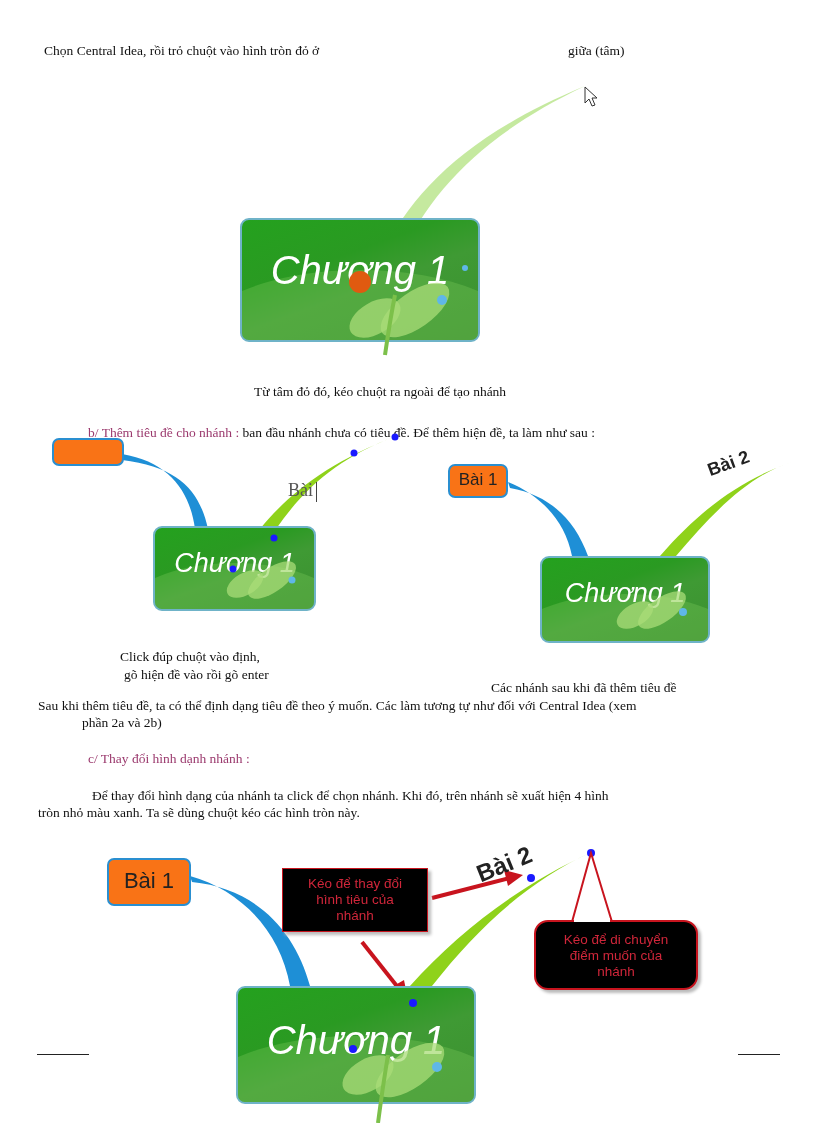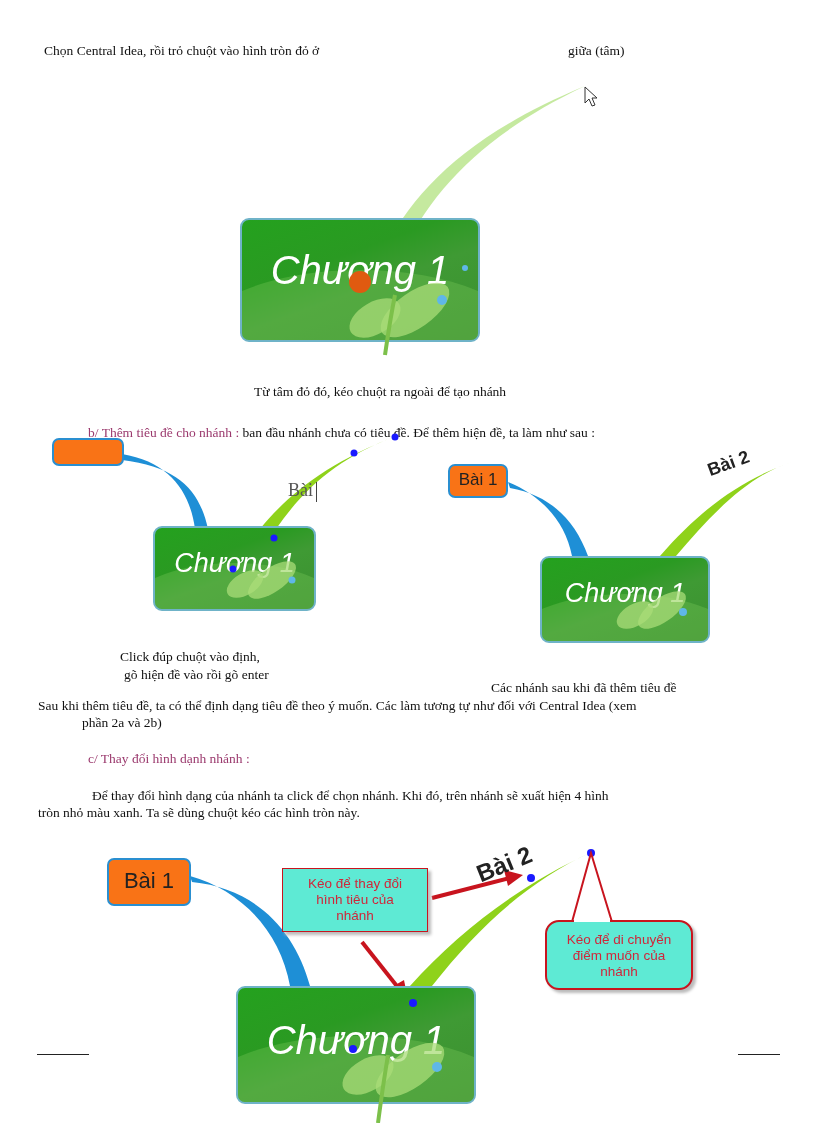--- a/index.html
+++ b/index.html
@@ -14,21 +14,21 @@
     background: linear-gradient(160deg, #24a11e 0%, #2a9a22 35%, #3f9a34 55%, #3c8f30 100%);
     overflow:hidden; box-sizing:border-box;font-style:italic; }
   .topic-label { position:absolute; left:0; right:0; text-align:center; color:#fff;
     font-family:"Liberation Sans","DejaVu Sans",sans-serif; }
   .swoosh { position:absolute; left:-20%; width:140%; border-radius:50%;
     background:rgba(120,200,90,0.35); }
   .sub-box { position:absolute; border:2.5px solid #2a8fd0; border-radius:7px; background:#f97316;
     font-family:Liberation Sans, sans-serif; color:#222; box-sizing:border-box;
     text-align:center; }
   .callout { position:absolute; font-family:"Liberation Sans","DejaVu Sans",sans-serif;
-    color:#d0263a; font-size:13.5px; text-align:center; line-height:16px; background:#5eead4; box-sizing:border-box; }
+    color:#d0263a; font-size:13.5px; text-align:center; line-height:16px; background:#000000; box-sizing:border-box; }
   .rule { position:absolute; height:1px; background:#222; }
 </style>
 </head>
 <body>
 
 <div class="abs txt" style="left:44px;top:42px;">Chọn Central Idea, rồi trỏ chuột vào hình tròn đỏ ở</div>
 <div class="abs txt" style="left:568px;top:42px;">giữa (tâm)</div>
 
 <div class="abs" style="left:0;top:0;width:816px;height:400px;">
   <svg width="816" height="400" style="left:0;top:0;">
@@ -125,21 +125,21 @@
 
   <div class="callout" style="left:282px;top:38px;width:146px;height:64px;border:1.5px solid #c8141e;box-shadow:3px 3px 3px #bbb;padding-top:7px;">
     <div>Kéo để thay đổi</div>
     <div>hình tiêu của</div>
     <div>nhánh</div>
   </div>
 
   <svg width="816" height="293" style="left:0;top:0;">
     <path d="M 591 23 L 572 92 L 612 92 Z" fill="#fff" stroke="#c8141e" stroke-width="2"></path>
   </svg>
-  <div class="callout" style="left:545px;top:90px;width:148px;height:70px;border:2px solid #c8141e;border-radius:14px;box-shadow:3px 3px 3px #bbb;padding-top:10px;">
+  <div class="callout" style="left:534px;top:90px;width:164px;height:70px;border:2px solid #c8141e;border-radius:14px;box-shadow:3px 3px 3px #bbb;padding-top:10px;">
     <div>Kéo để di chuyển</div>
     <div>điểm muốn của</div>
     <div>nhánh</div>
   </div>
   <div class="abs" style="left:574px;top:88px;width:36px;height:4px;background:#fff;"></div>
 
   <div class="topic-box" style="left:236px;top:156px;width:240px;height:118px;">
     <div class="swoosh" style="top:48px;height:140px;"></div>
     <div class="topic-label" style="top:30px;font-size:40px;">Chương 1</div>
   </div>

